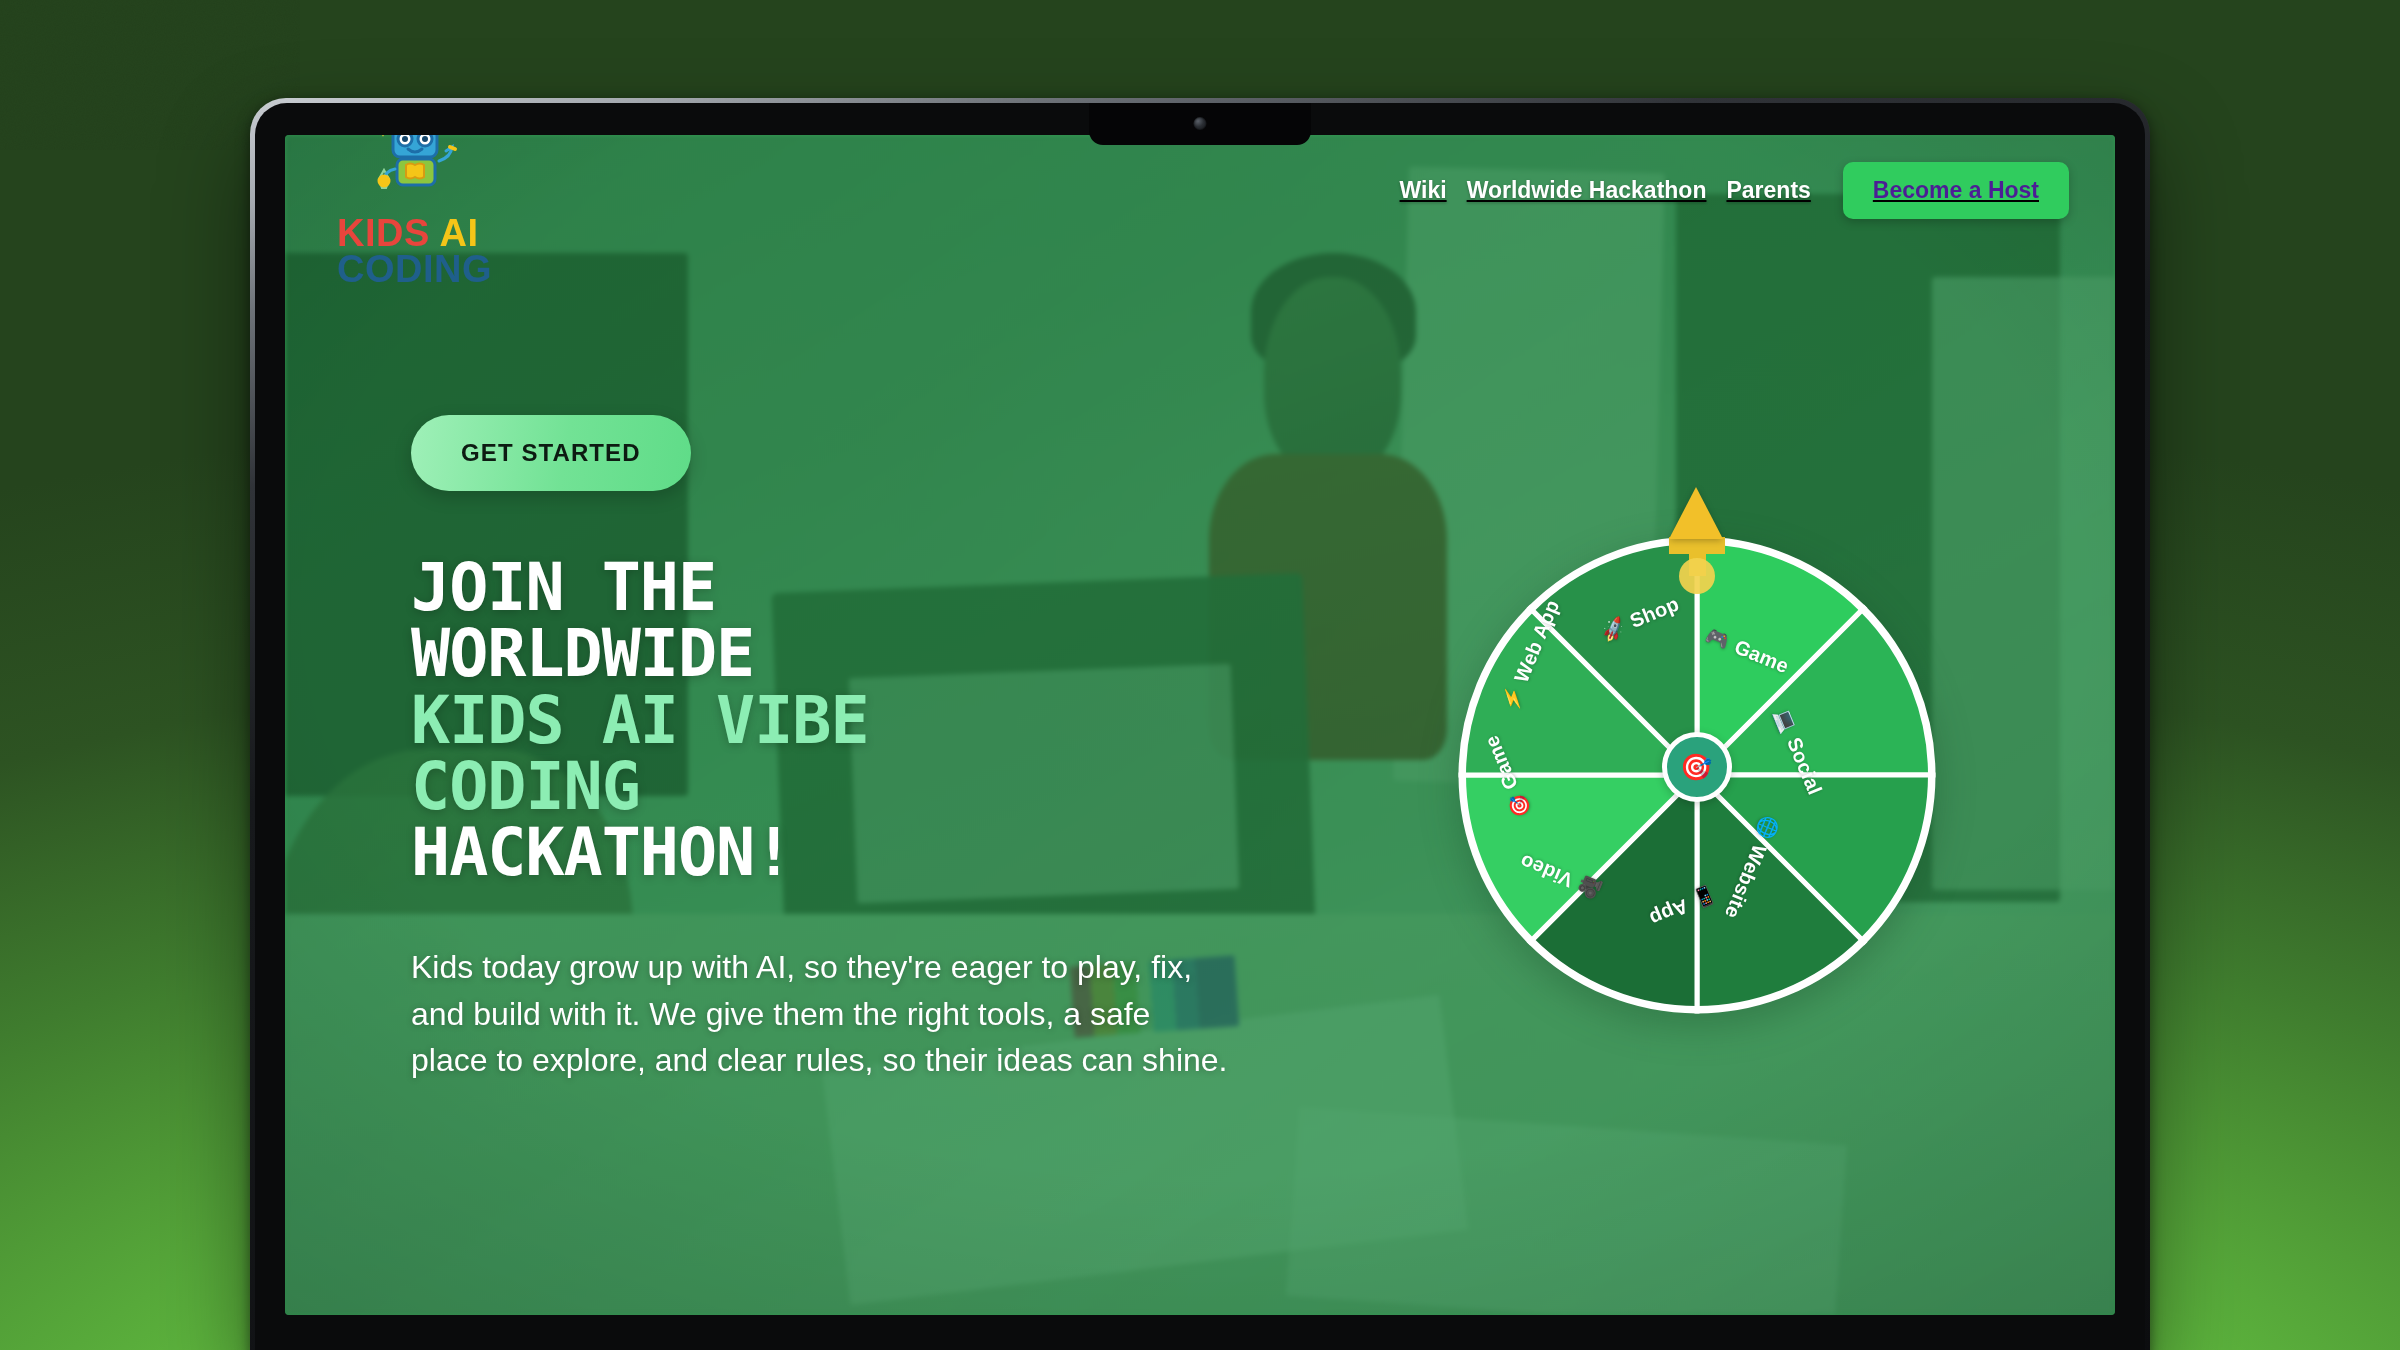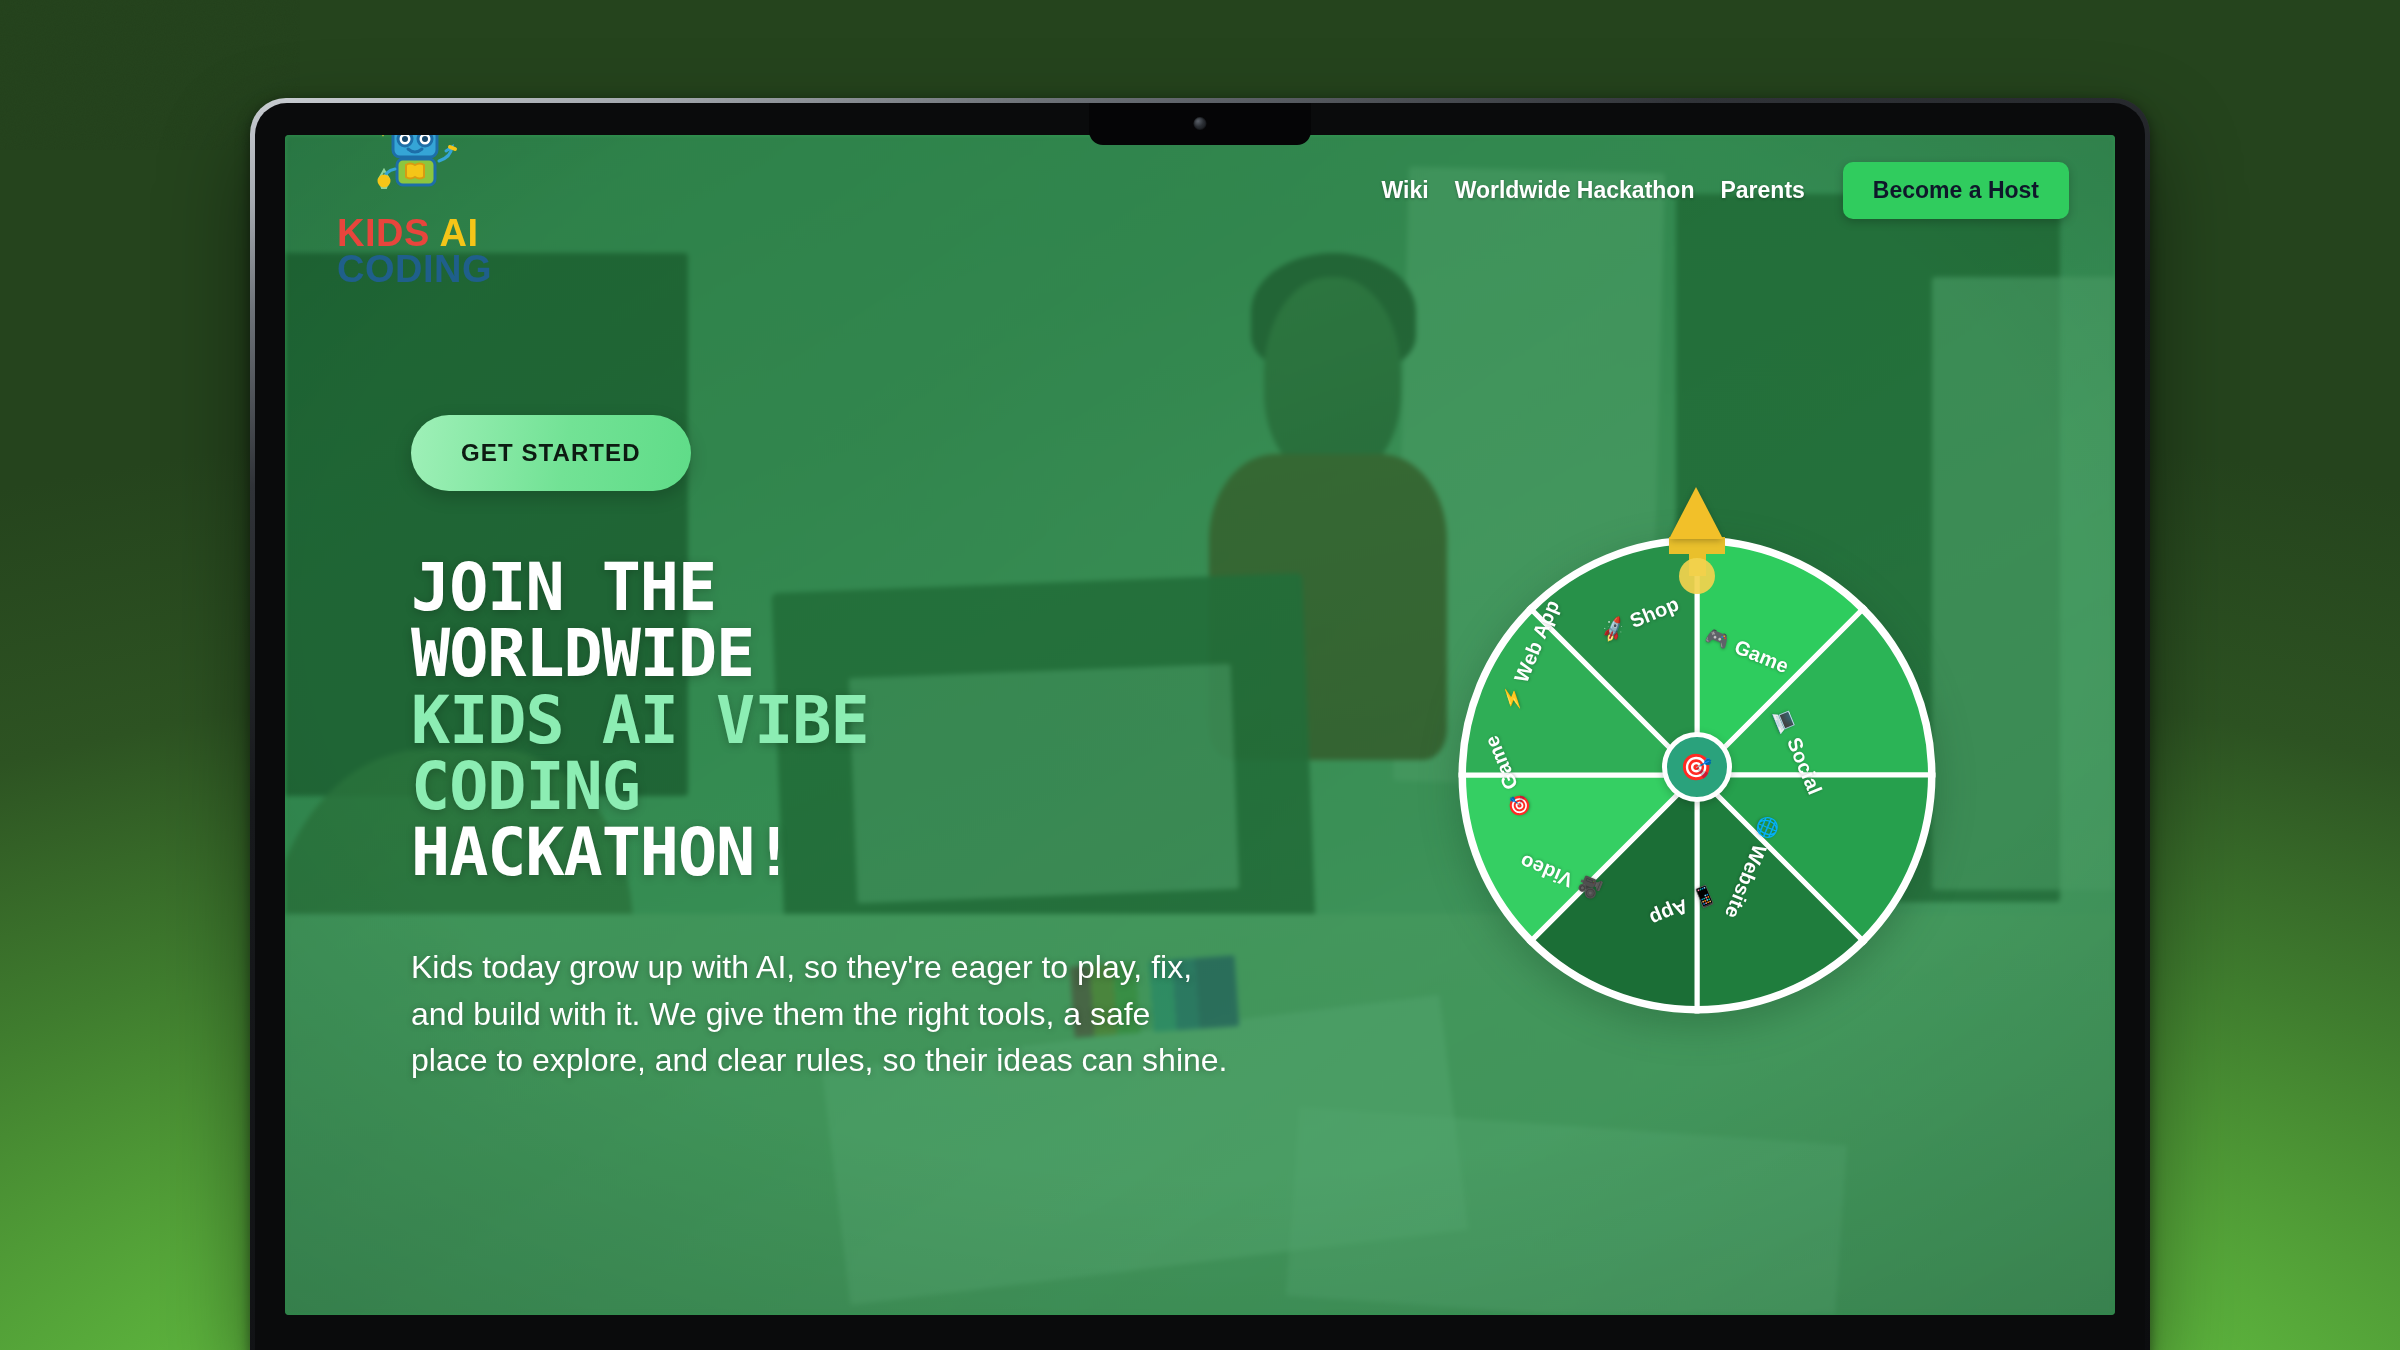--- a/index.html
+++ b/index.html
@@ -127,27 +127,27 @@
     padding:0 46px 0 52px;
   }
   .brand{ display:flex; align-items:center; gap:14px;flex-direction:column; }
   .robot-wrap{ position:relative; width:108px; height:108px; }
   .brand-text{ line-height:.96; }
   .brand-l1{ font-size:38px; font-weight:800; letter-spacing:.5px; }
   .brand-l2{ font-size:38px; font-weight:800; letter-spacing:.5px; color:#1f5f8b; }
   .k-kids{ color:#e8453c; }
   .k-ai{ color:#f5c518; }
 
-  .nav{ display:flex; align-items:center; gap:26px; }
+  .nav{ display:flex; align-items:center; gap:20px;text-decoration:underline; }
   .nav a{
     color:#fff; font-size:23px; font-weight:700; text-decoration:none;
     text-shadow:0 1px 3px rgba(0,0,0,.30); white-space:nowrap;
   }
   .host-btn{
-    background:#30cc5e; color:#0f172a; font-size:23px; font-weight:700;
+    background:#30cc5e; color:#4c1d95; font-size:23px; font-weight:700;
     padding:15px 30px; border-radius:10px; border:none; cursor:pointer;
     margin-left:12px; white-space:nowrap;
     box-shadow:0 3px 10px rgba(0,0,0,.22);
   }
 
   .hero{ position:absolute; left:126px; top:280px; width:900px; }
   .cta{
     display:inline-block;
     background:linear-gradient(100deg,#9ff0b8 0%, #72e295 55%, #5fdc88 100%);
     color:#0d1b12; font-size:24px; font-weight:800; letter-spacing:1.1px;

